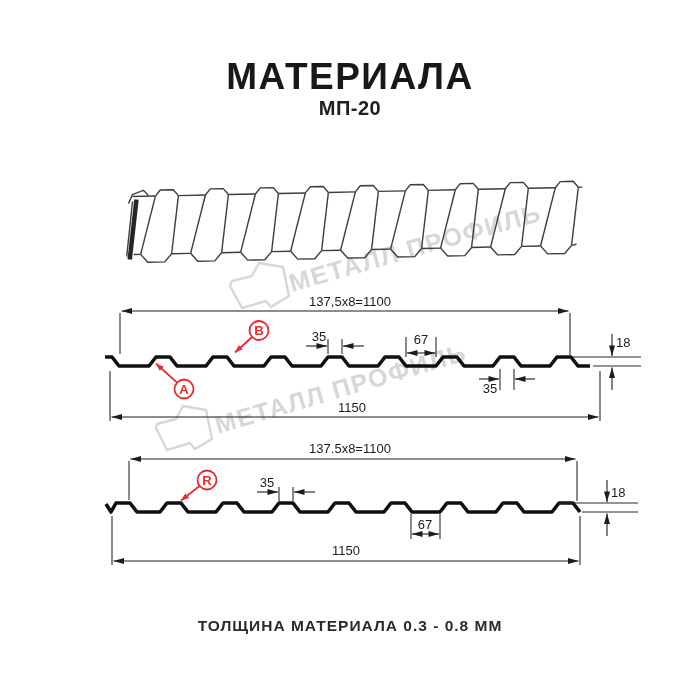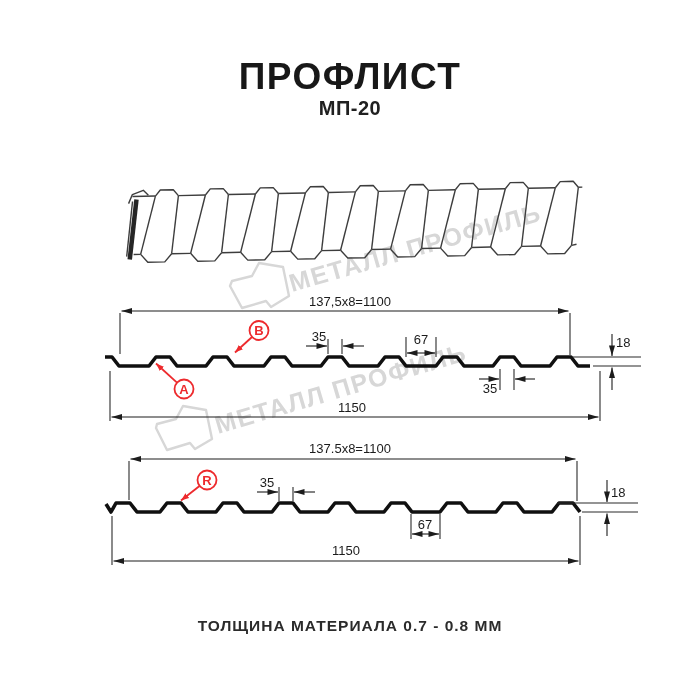--- a/index.html
+++ b/index.html
@@ -21,21 +21,21 @@
        font-family:"Liberation Sans",sans-serif;}
   .wm{fill:#d7d7d7;font-size:25px;font-weight:700;letter-spacing:1.5px;
       font-family:"Liberation Sans",sans-serif;}
   .wmlogo{fill:none;stroke:#d7d7d7;stroke-width:2.4;stroke-linejoin:round;}
   .s3d{fill:none;stroke:#3d3d3d;stroke-width:1.4;stroke-linejoin:round;}
 </style>
 </head>
 <body>
 
 <div class="page">
-  <div class="title">ПРОФЛИСТ</div>
+  <div class="title">МАТЕРИАЛА</div>
   <div class="subtitle">МП-20</div>
 
   <svg width="700" height="700" viewBox="0 0 700 700">
     <defs>
       <marker id="arwK" markerUnits="userSpaceOnUse" markerWidth="12" markerHeight="8" refX="11" refY="4" orient="auto">
         <path d="M0.5,1 L11,4 L0.5,7 Z" fill="#1c1c1c"></path>
       </marker>
       <marker id="arwR" markerUnits="userSpaceOnUse" markerWidth="9" markerHeight="7" refX="8" refY="3.5" orient="auto">
         <path d="M0,0.5 L8,3.5 L0,6.5 Z" fill="#ed2a2d"></path>
       </marker>
@@ -187,14 +187,14 @@
       <text class="dtx" x="425" y="529" text-anchor="middle">67</text>
       <text class="dtx" x="611" y="497">18</text>
       <text class="dtx" x="346" y="555" text-anchor="middle">1150</text>
 
       <circle class="red" cx="207" cy="480" r="9.5"></circle>
       <text class="rtx" x="207" y="484.5">R</text>
       <line class="red" x1="199.5" y1="486" x2="181" y2="500.5" marker-end="url(#arwR)"></line>
     </g>
   </svg>
 
-  <div class="footer">ТОЛЩИНА МАТЕРИАЛА 0.7 - 0.8 ММ</div>
+  <div class="footer">ТОЛЩИНА МАТЕРИАЛА 0.3 - 0.8 ММ</div>
 </div>
 
 </body></html>

